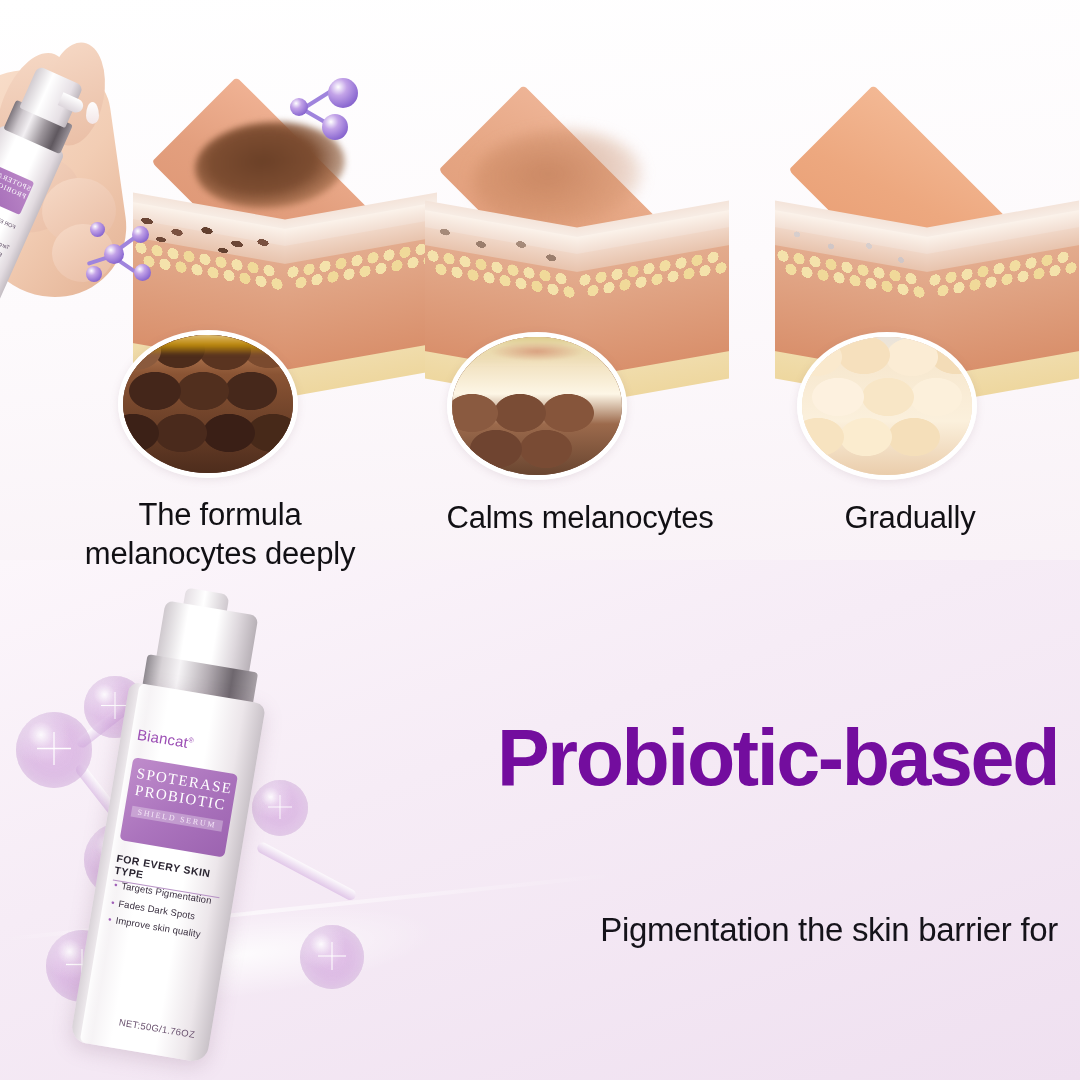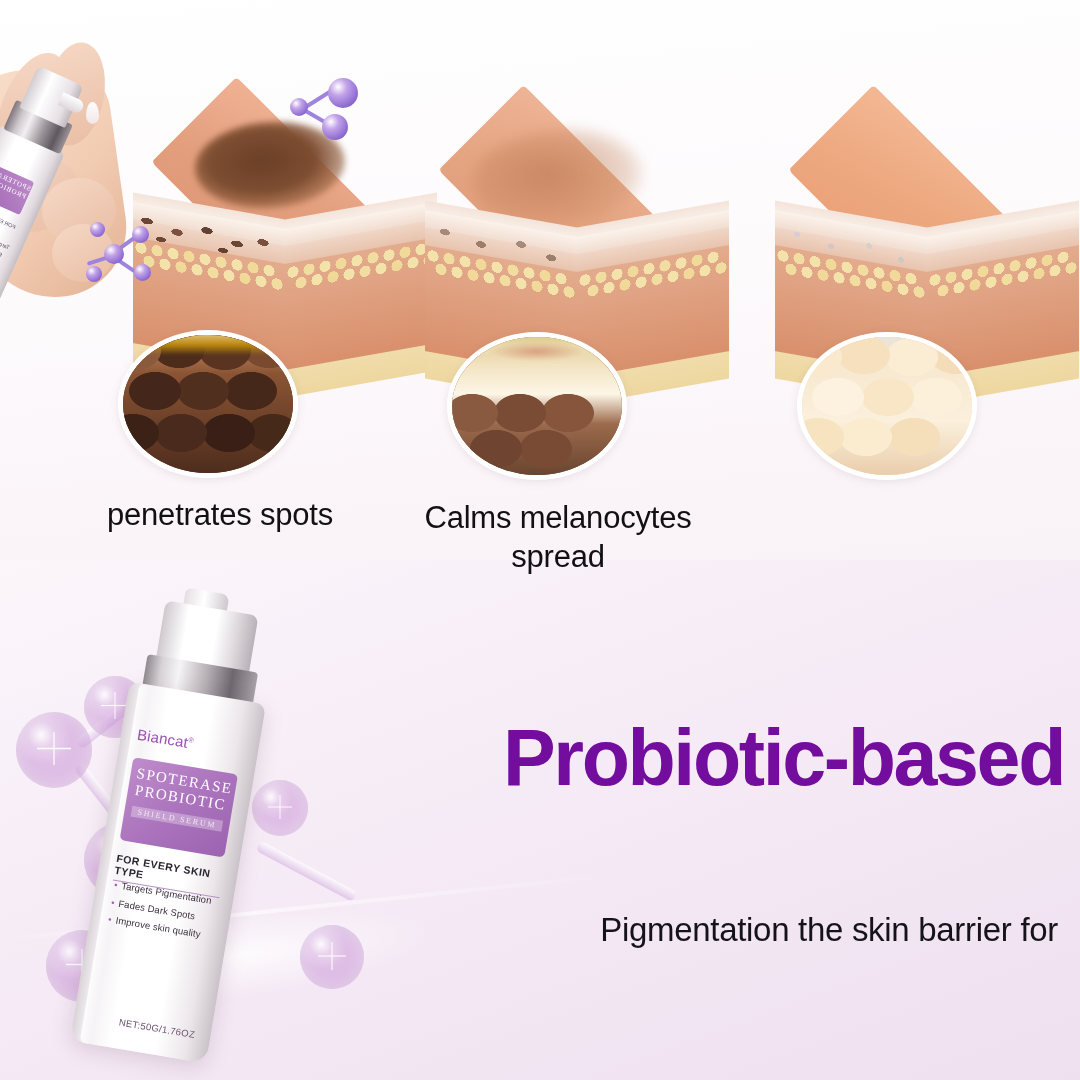--- a/index.html
+++ b/index.html
@@ -206,21 +206,21 @@
   }
 
   
   .caption {
     position:absolute; text-align:center;
     font-size:31px; line-height:1.26; color:#111014;
     font-weight:400; letter-spacing:-.2px;
   }
 
   
-  .headline { position:absolute; right:16px; text-align:right; }
+  .headline { position:absolute; right:22px; text-align:right; }
   .hl1 {
     font-size:79px; font-weight:700; color:#730d9e;
     letter-spacing:-2.4px; line-height:1.02;
   }
   .hl2 {
     font-size:79px; font-weight:700; color:#09070b;
     letter-spacing:-2.2px; line-height:1.02;
   }
   .subtitle {
     position:absolute; right:22px; text-align:right;
@@ -395,59 +395,60 @@
       </div>
       <div class="side strata dermis-brick fat"></div>
     </div>
   </div>
 
   <div class="inset" style="left:118px; top:330px; width:180px; height:148px;">
     <div class="cells dark"></div>
   </div>
 
   <div class="caption" style="left:60px; top:495px; width:320px;">
-    <div>penetrates spots</div>
+    <div>The formula</div>
+    <div>melanocytes deeply</div>
   </div>
 
   <div class="panel skin-wrap" style="left:412px; top:96px; width:290px; height:290px;">
     <div class="cube">
       <div class="top" style="background:linear-gradient(150deg,#eeb496 0%,#e5a582 48%,#e09b79 100%);"></div>
       <div class="spot faded"></div>
       <div class="front strata dermis-brick fat">
         <div class="melano mid"></div>
       </div>
       <div class="side strata dermis-brick fat"></div>
     </div>
   </div>
 
   <div class="inset" style="left:447px; top:332px; width:180px; height:148px;">
     <div class="cells mid"></div>
   </div>
 
-  <div class="caption" style="left:378px; top:498px; width:360px;">
+  <div class="caption" style="left:400px; top:498px; width:360px;">
     <div>Calms melanocytes</div>
-    <div>spread</div>
   </div>
 
   <div class="panel skin-wrap" style="left:762px; top:96px; width:290px; height:290px;">
     <div class="cube">
       <div class="top" style="background:linear-gradient(150deg,#f3b894 0%,#eda87f 48%,#e89d73 100%);"></div>
 
       <div class="front strata dermis-brick fat">
         <div class="melano clear"></div>
       </div>
       <div class="side strata dermis-brick fat"></div>
     </div>
   </div>
 
   <div class="inset" style="left:797px; top:332px; width:180px; height:148px;">
     <div class="cells light"></div>
   </div>
 
   <div class="caption" style="left:760px; top:498px; width:300px;">
+    <div>Gradually</div>
   </div>
 
   <div class="headline" style="top:718px;">
     <div class="hl1">Probiotic-based</div>
   </div>
 
   <div class="subtitle" style="top:908px;">
     <div>Pigmentation the skin barrier for</div>
   </div>
 

